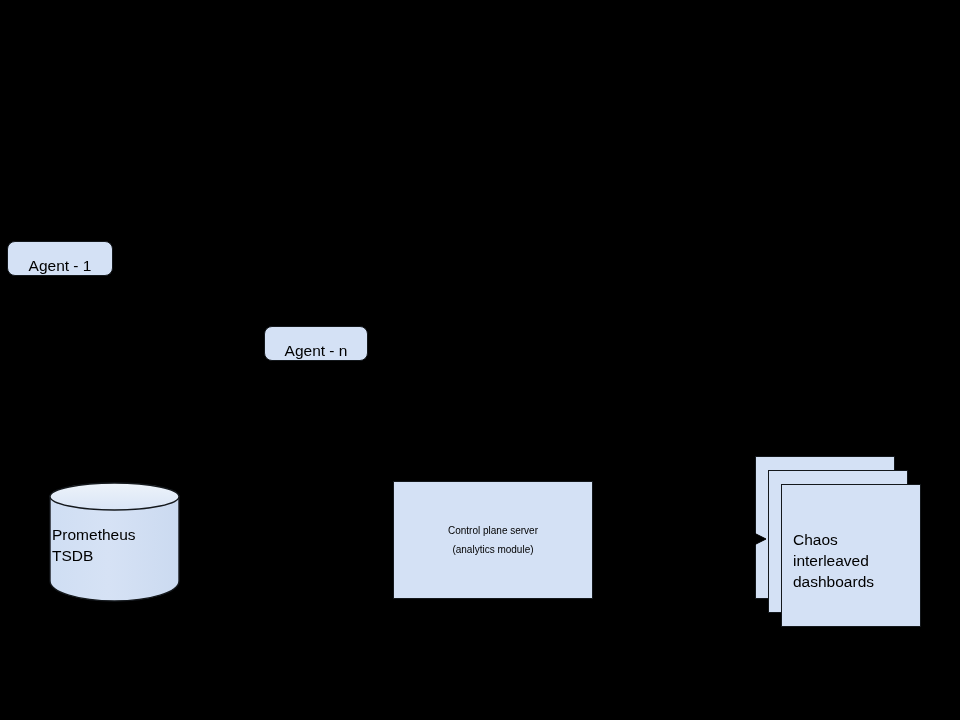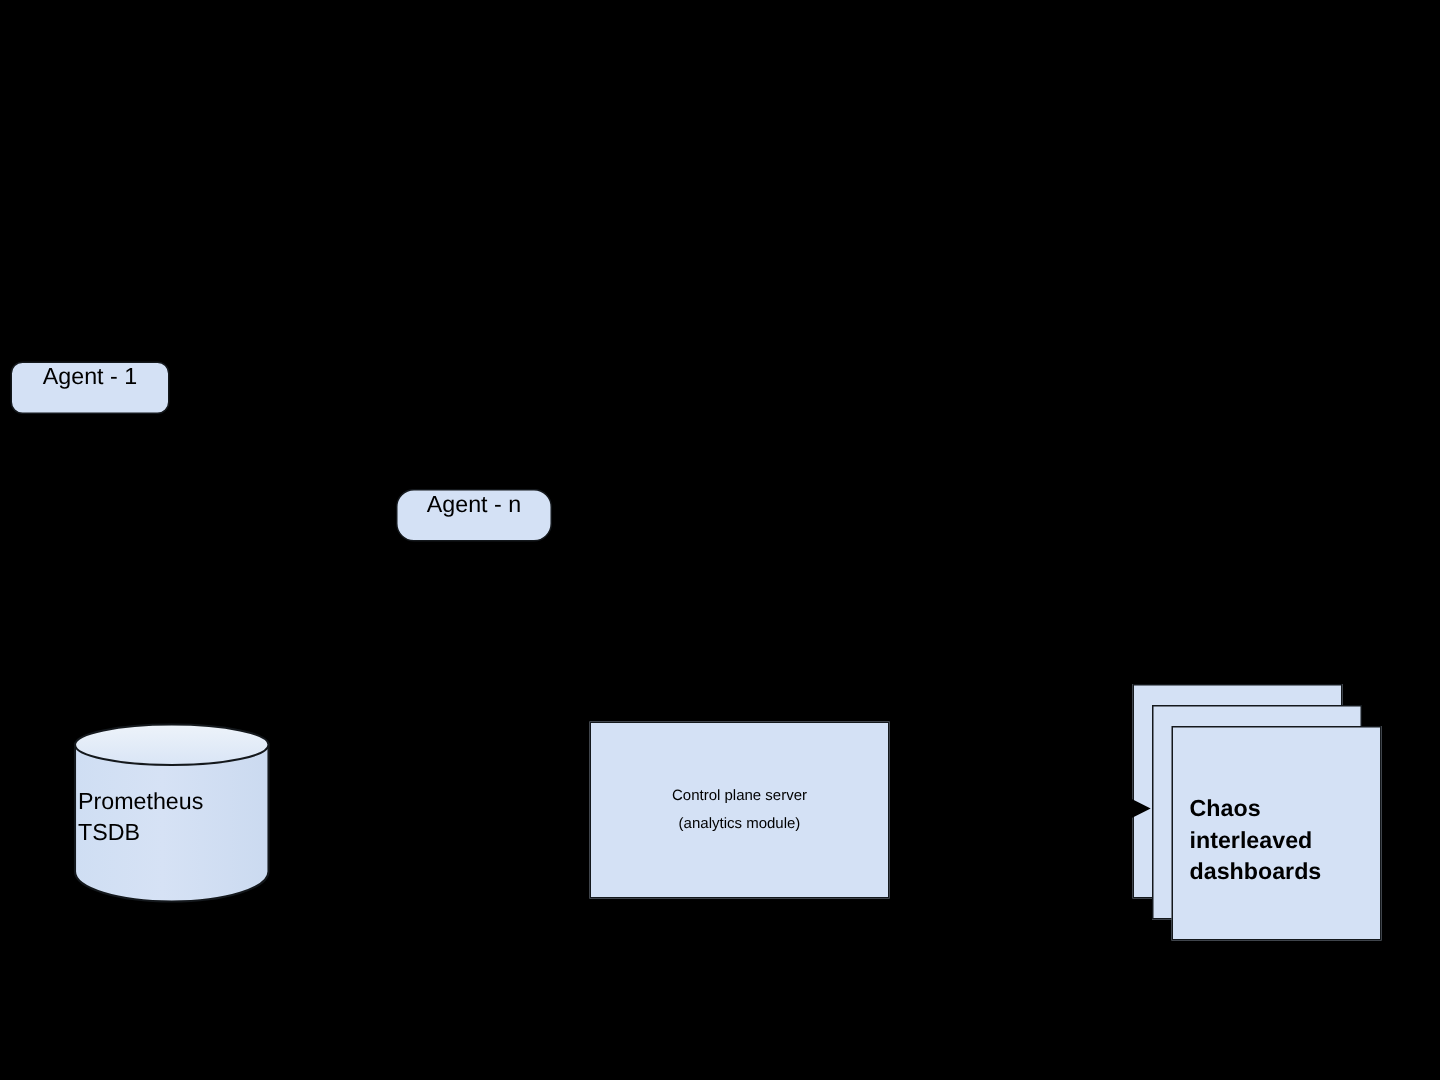--- a/index.html
+++ b/index.html
@@ -26,21 +26,21 @@
   }
 
   
   .agent-box {
     position: absolute;
     background: #d4e1f5;
     border: 1px solid #14181c;
     border-radius: 8px;
     box-sizing: border-box;
     display: flex;
-    align-items: flex-start;
+    align-items: flex-end;
     justify-content: center;
   }
   .agent-box .node-label {
     font-size: 15.5px;
   }
 
   
   .rect-box {
     position: absolute;
     background: #d4e1f5;
@@ -68,21 +68,20 @@
     color: #000000;
     font-size: 15.5px;
     line-height: 21px;
     white-space: pre-line;
     text-align: left;
   }
 
   
   .card-stack {
     position: absolute;
-    font-weight: bold;
   }
   .stack-card {
     position: absolute;
     background: #d4e1f5;
     border: 1px solid #14181c;
     box-sizing: border-box;
   }
   .stack-card-front .card-label {
     position: absolute;
     left: 11px;
@@ -108,21 +107,21 @@
 </head>
 <body>
 
 <div id="canvas">
 
   <div class="agent-box" style="left:7px; top:241px; width:106px; height:35px;">
     <span class="node-label">Agent - 1</span>
   </div>
 
 
-  <div class="agent-box" style="left:264px; top:326px; width:104px; height:35px;border-radius:12px;">
+  <div class="agent-box" style="left:264px; top:326px; width:104px; height:35px;">
     <span class="node-label">Agent - n</span>
   </div>
 
   <div class="cylinder" style="left:49px; top:482px; width:131px; height:121px;">
     <svg width="131" height="121" viewBox="0 0 131 121">
       <defs>
         <linearGradient id="cylTopGrad" x1="0" y1="0" x2="0" y2="1">
           <stop offset="0%" stop-color="#edf3fa"></stop>
           <stop offset="100%" stop-color="#d9e5f6"></stop>
         </linearGradient>

